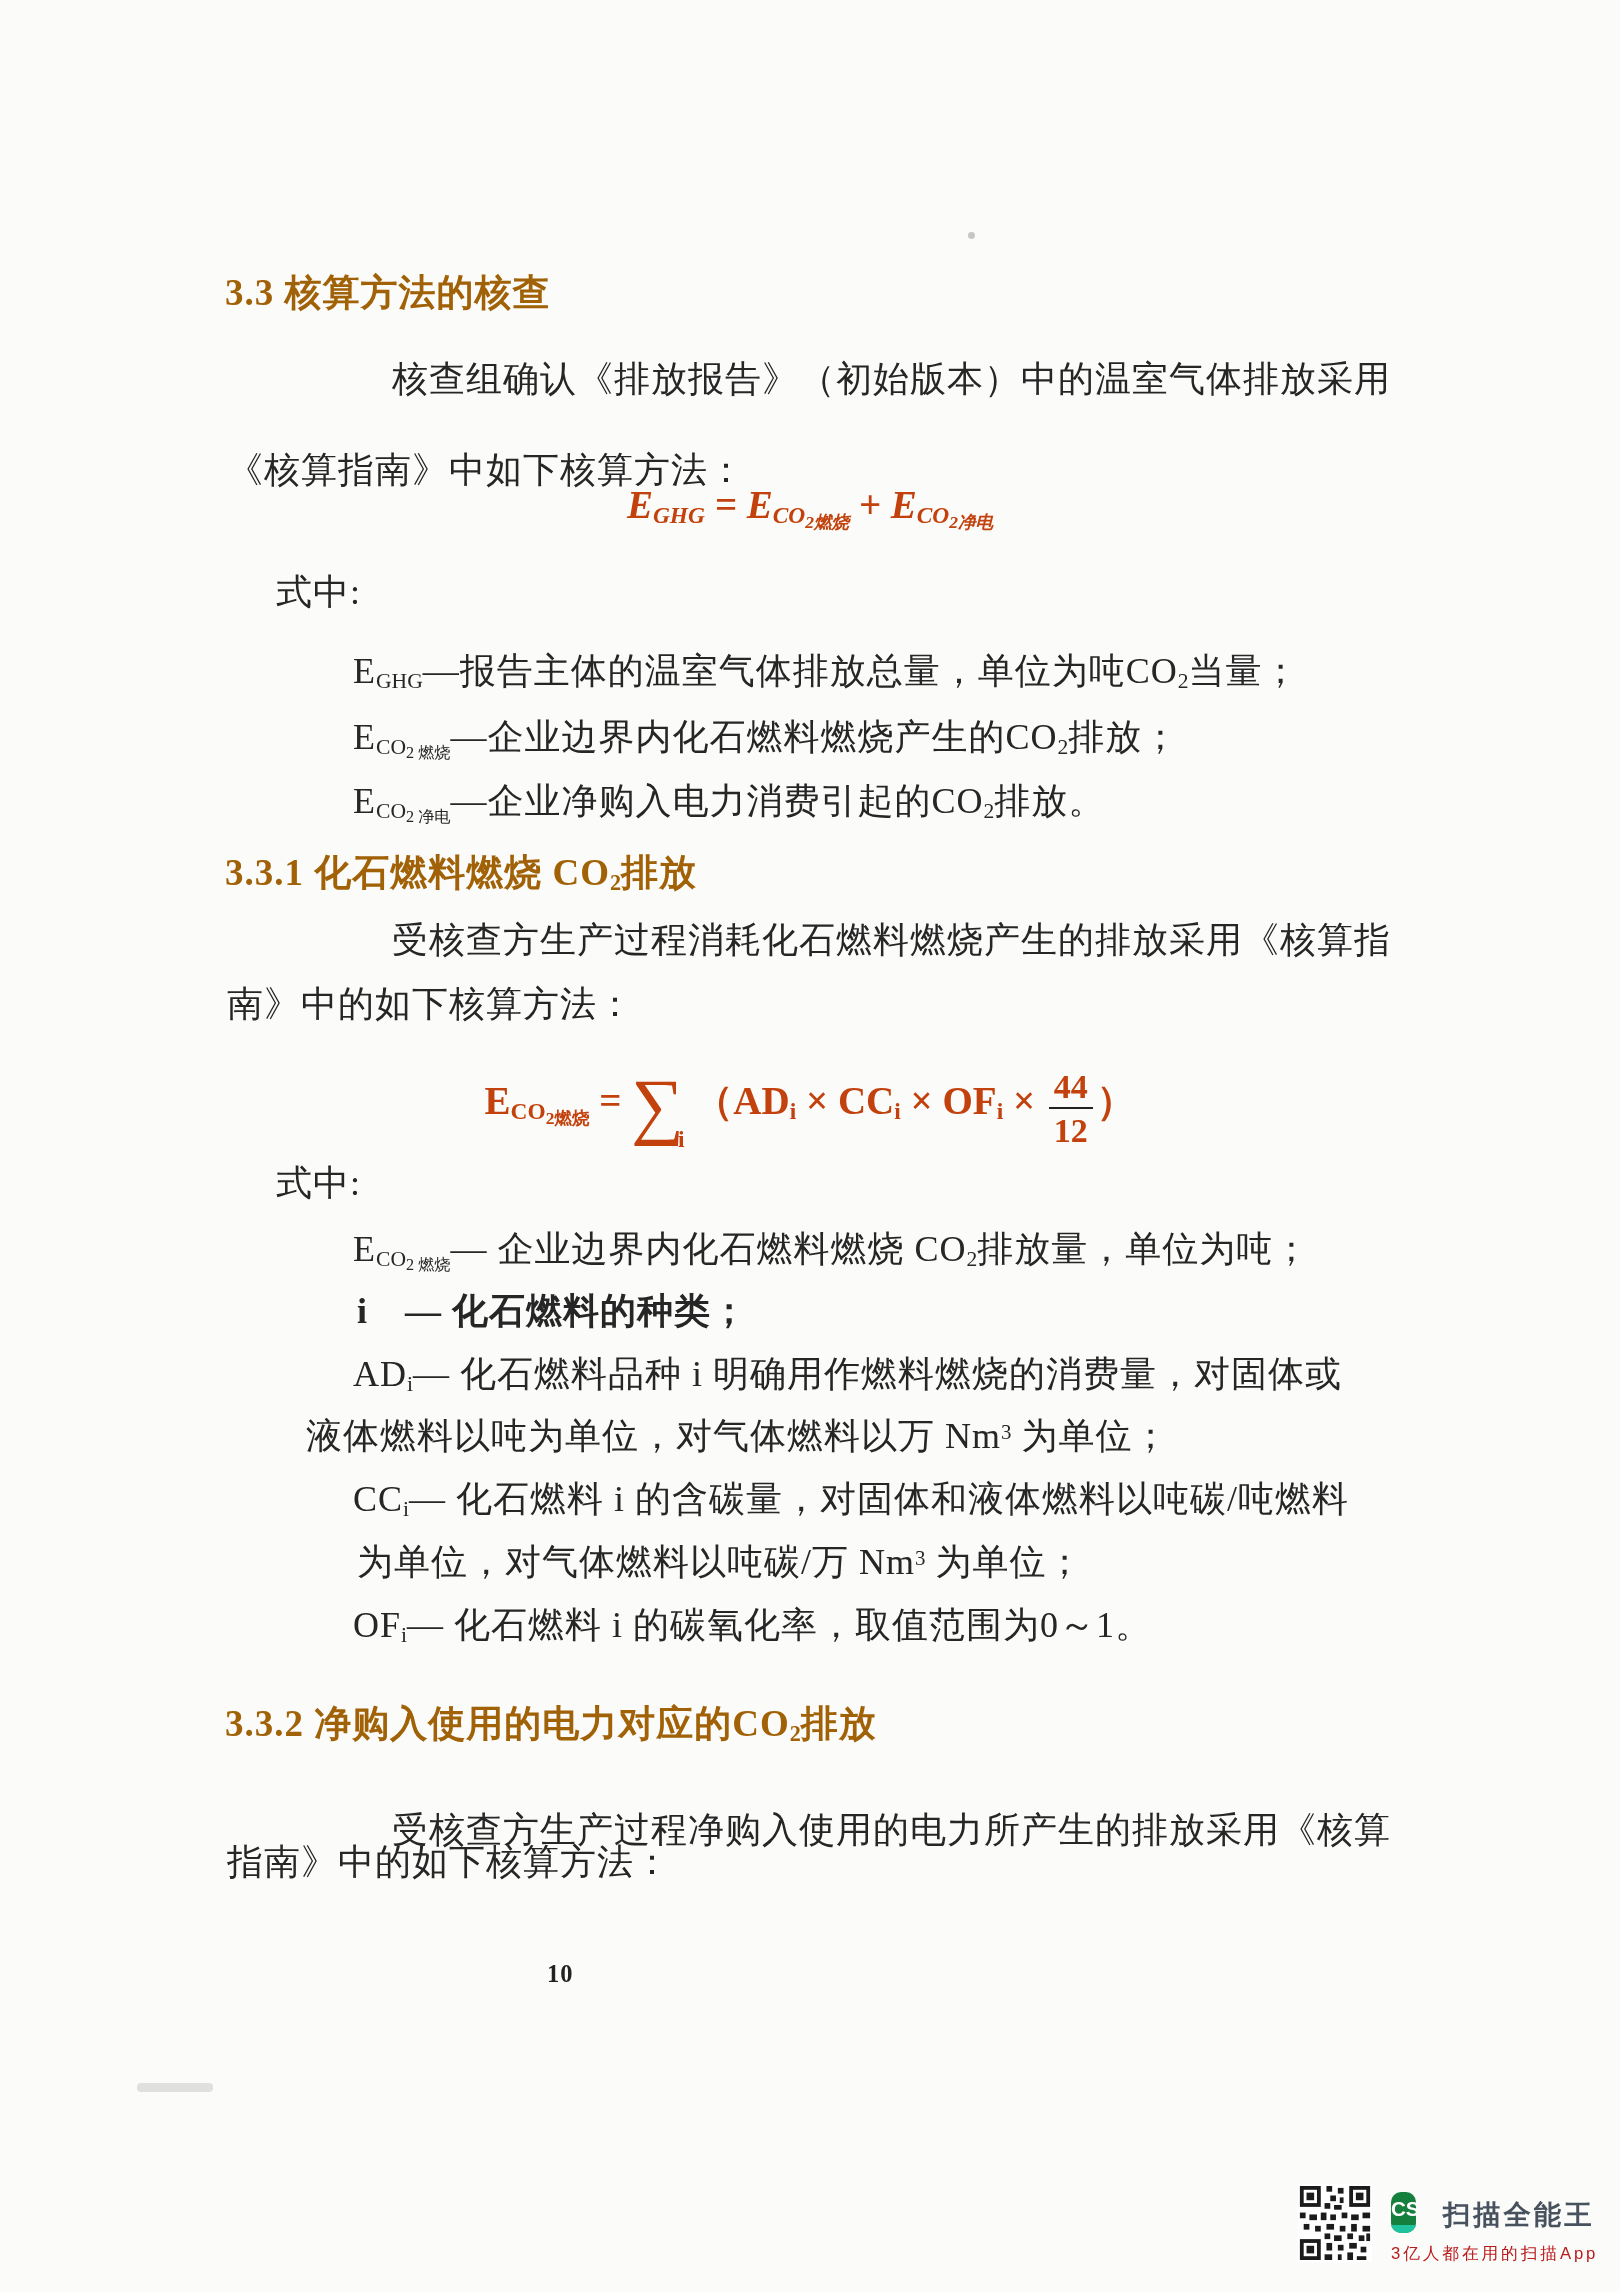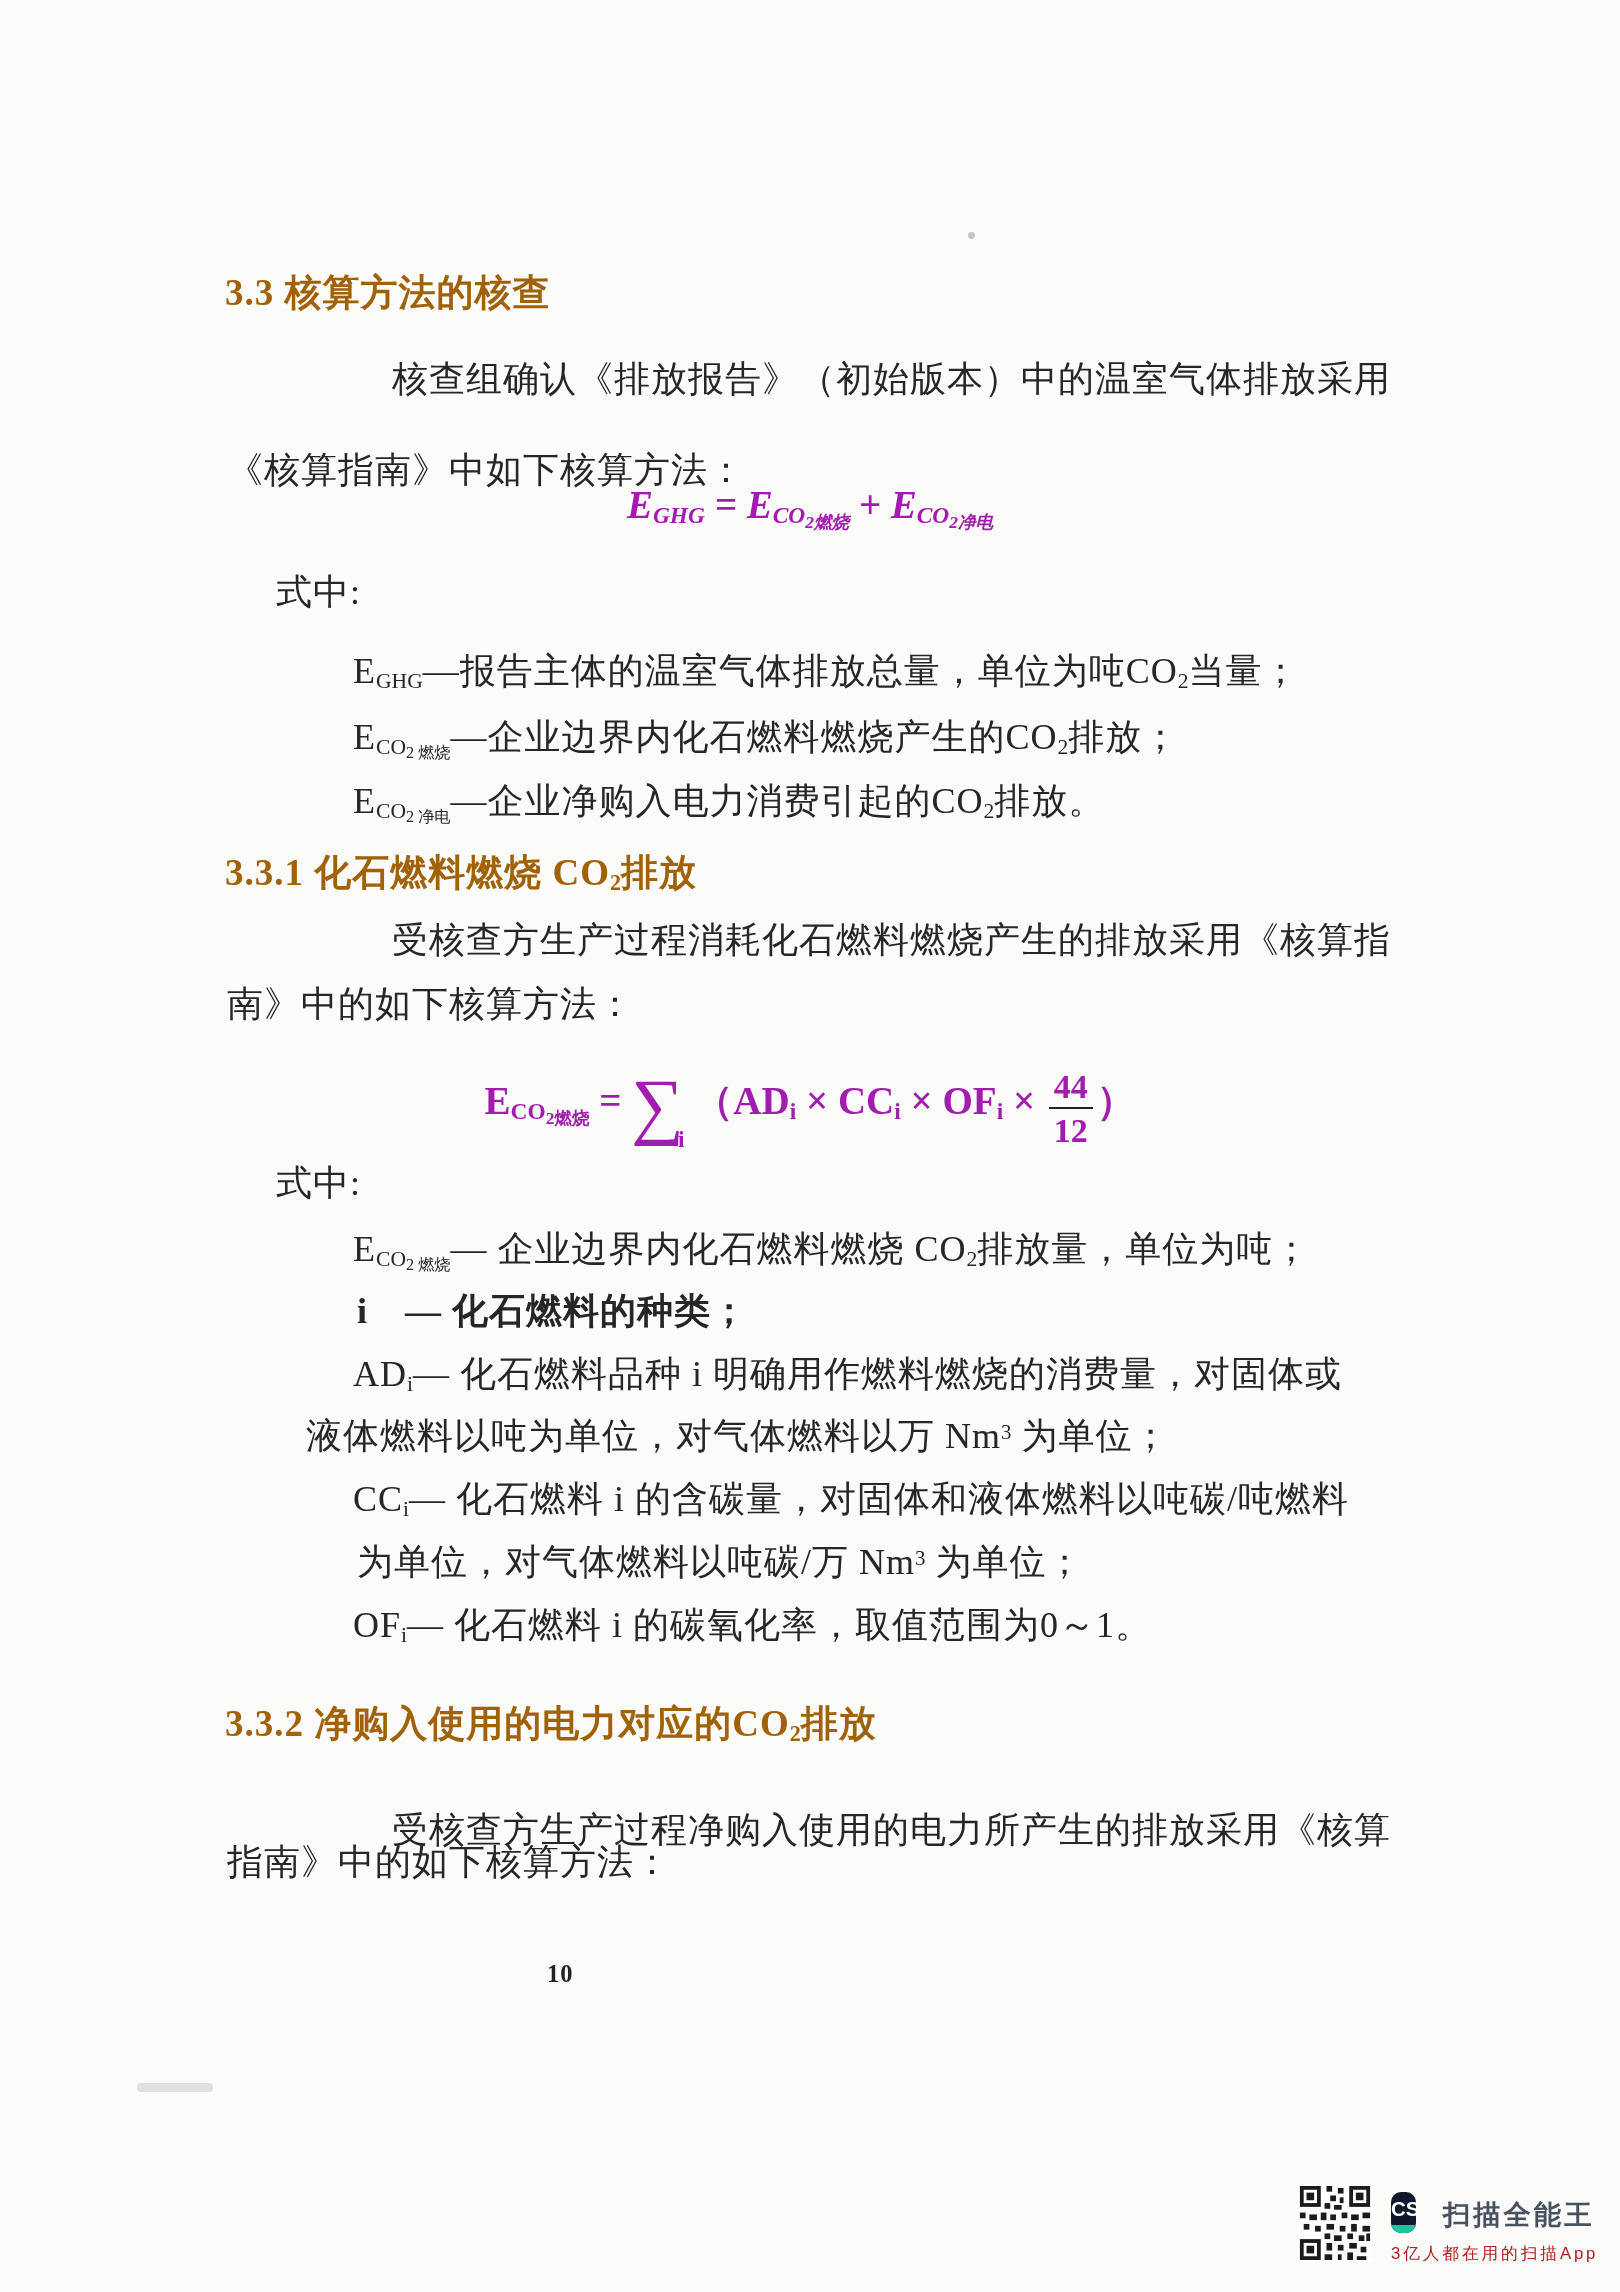--- a/index.html
+++ b/index.html
@@ -25,42 +25,42 @@
     letter-spacing:1px;
   }
   .s-sub{font-size:0.60em;vertical-align:-0.22em;letter-spacing:0;}
   .s-ss{font-size:0.45em;vertical-align:-0.55em;letter-spacing:0;}
   .s-sup{font-size:0.58em;vertical-align:0.45em;letter-spacing:0;}
   .s-sum{font-size:74px;font-weight:normal;vertical-align:-15.7px;letter-spacing:0;}
   .s-sumsub{font-size:23.5px;vertical-align:-33px;margin-left:-5.9px;letter-spacing:0;}
   .formula{
     position:absolute;left:0;width:1620px;
     text-align:center;
-    font-size:39px;font-weight:bold;color:#a21caf;
+    font-size:39px;font-weight:bold;color:#c2410c;
     white-space:nowrap;
   }
   .formula-italic{font-style:italic;}
   .frac{
     display:inline-block;vertical-align:-27.4px;text-align:center;
     letter-spacing:0;margin:0 3.9px;
   }
   .frac .num{display:block;border-bottom:2.9px solid #222;padding:0 4.9px 2.9px;font-size:34px;line-height:1.0;}
   .frac .den{display:block;padding-top:5px;font-size:34px;line-height:1.0;}
   .page-number{
     position:absolute;left:547px;top:1960px;
     font-size:24.5px;font-weight:bold;color:#222;letter-spacing:1px;
   }
   
   .speck-a{position:absolute;left:968px;top:232px;width:6.9px;height:6.9px;border-radius:50%;background:#9a9a9a;opacity:.55;}
   .smudge-bl{position:absolute;left:137px;top:2083px;width:76px;height:8.8px;border-radius:3.9px;background:#d9d9d7;opacity:.8;}
   
   .wm-qr{position:absolute;left:1298px;top:2184px;width:74px;height:78px;}
   .wm-logo{
     position:absolute;left:1391px;top:2192px;width:25px;height:41px;
-    background:#0f172a;border-radius:10px;overflow:hidden;
+    background:#15803d;border-radius:10px;overflow:hidden;
     font-family:"Liberation Sans",sans-serif;
   }
   .wm-logo .cs{
     display:block;text-align:center;color:#ffffff;font-weight:bold;
     font-size:20.6px;line-height:33px;letter-spacing:0;
   }
   .wm-logo .teal{position:absolute;left:0;bottom:0;width:100%;height:7.8px;background:#1fc39e;}
   .wm-title{
     position:absolute;left:1443px;top:2197px;
     font-family:"Liberation Sans",sans-serif;

